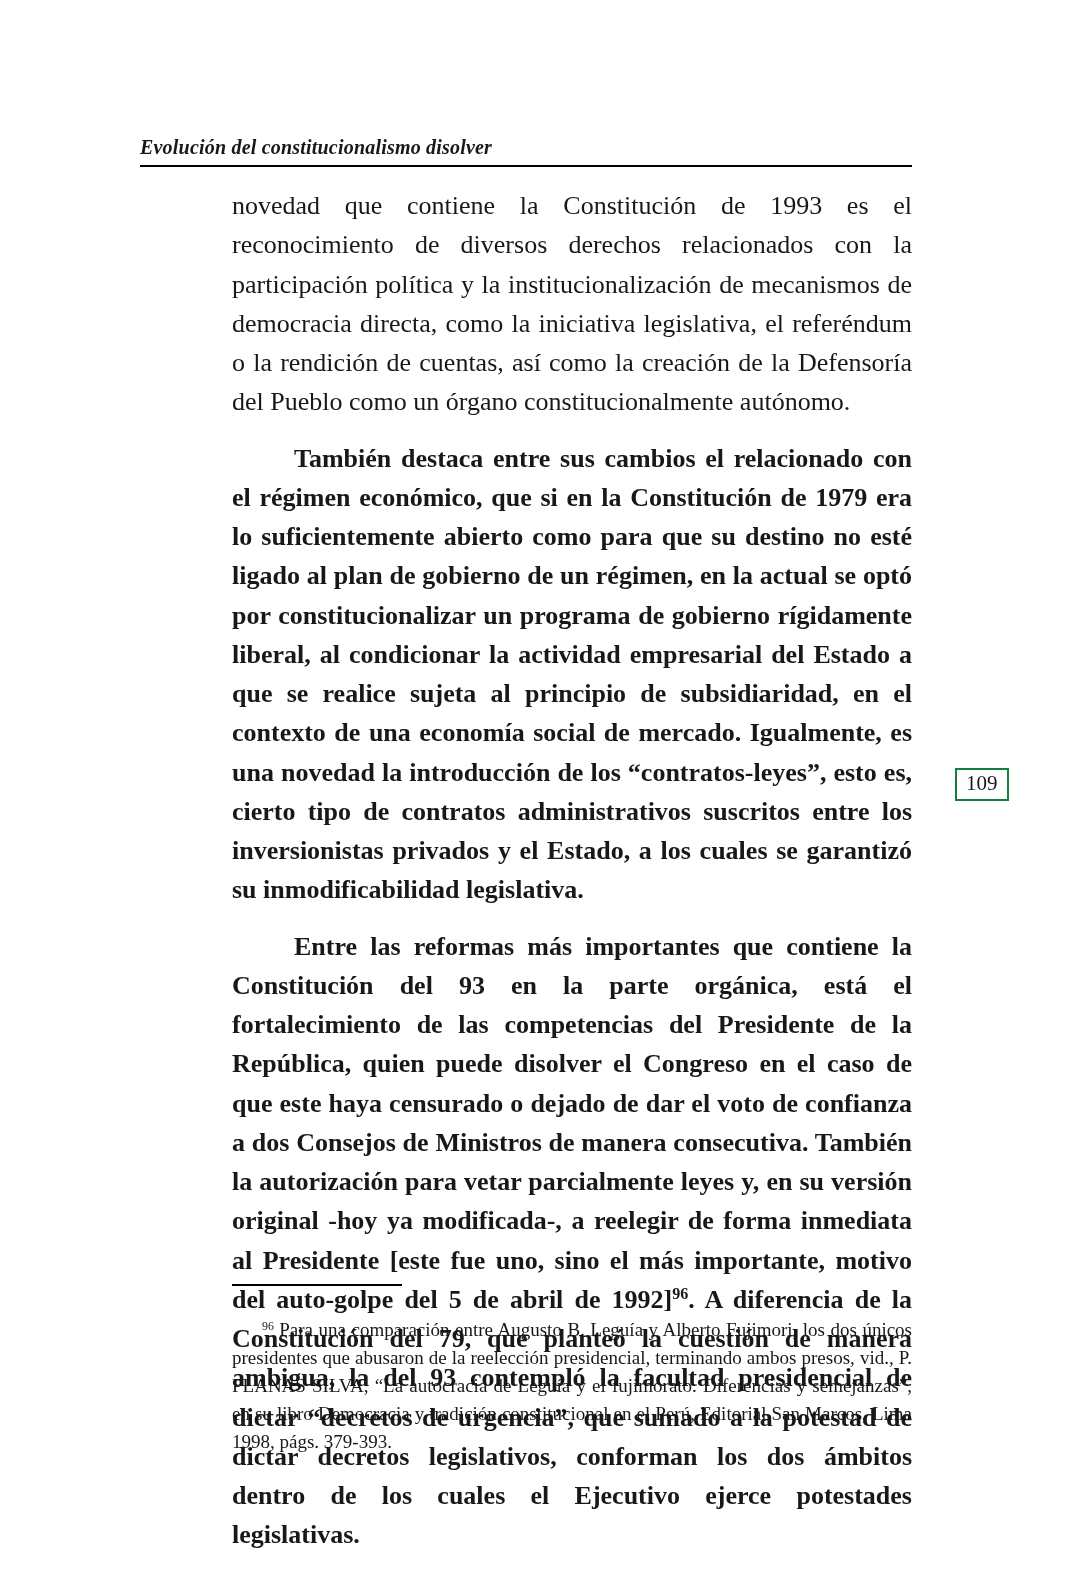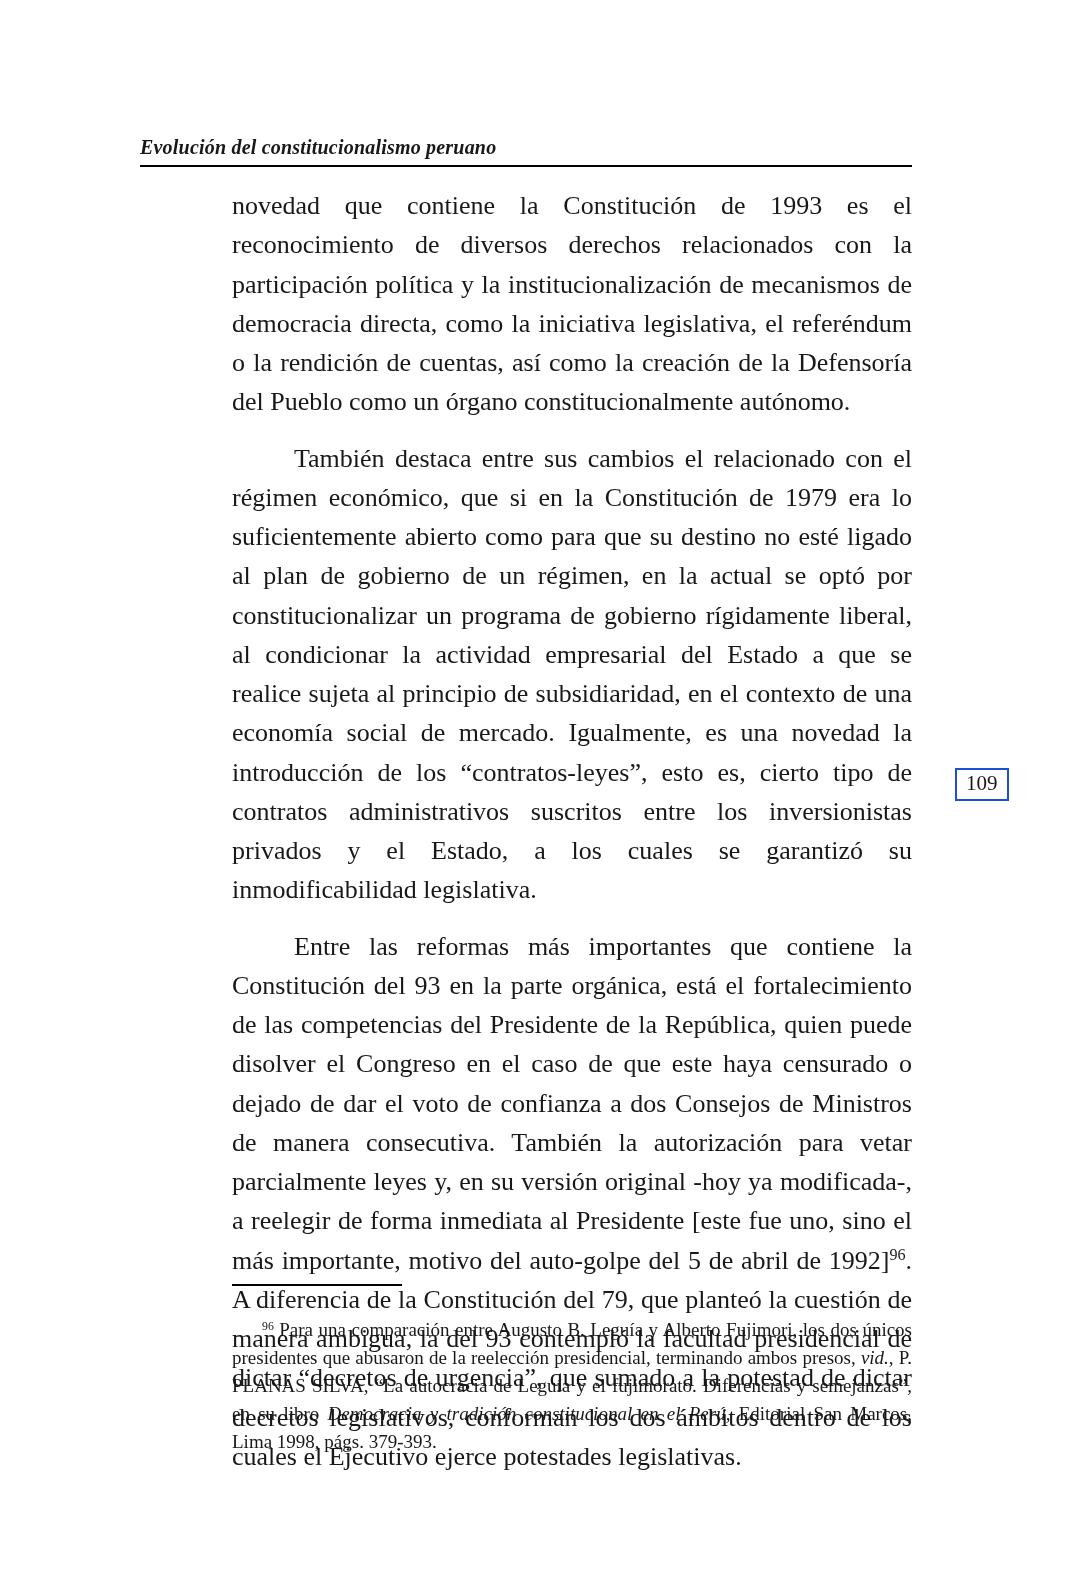--- a/index.html
+++ b/index.html
@@ -41,26 +41,27 @@
     width: 680px;
     font-size: 26px;
     line-height: 1.51;
     text-align: justify;
   }
   .body-text p {
     margin: 0 0 17px 0;
   }
   .body-text p.indent {
     text-indent: 62px;
+    font-weight: bold;
   }
   .page-number-box {
     position: absolute;
     left: 955px;
     top: 768px;
-    border: 2px solid #1d4ed8;
+    border: 2px solid #15803d;
     padding: 1px 9px 3px 9px;
     font-size: 21px;
     background: #fff;
   }
   .footnote-rule {
     position: absolute;
     left: 232px;
     top: 1284px;
     width: 170px;
     height: 2px;
@@ -77,29 +78,28 @@
     text-indent: 30px;
   }
   sup {
     font-size: 0.62em;
     line-height: 0;
     position: relative;
     top: -0.55em;
     vertical-align: baseline;
   }
   .seg-italic {
-    font-style: italic;
   }
 </style>
 </head>
 <body>
 
 <div class="page">
 
-  <div class="running-header">Evolución del constitucionalismo peruano</div>
+  <div class="running-header">Evolución del constitucionalismo disolver</div>
 
   <div class="header-rule"></div>
 
   <div class="body-text">
     <p><span>novedad que contiene la Constitución de 1993 es el reconocimiento de diversos derechos relacionados con la participación política y la institucionalización de mecanismos de democracia directa, como la iniciativa legislativa, el referéndum o la rendición de cuentas, así como la creación de la Defensoría del Pueblo como un órgano constitucionalmente autónomo.</span></p>
     <p class="indent"><span>También destaca entre sus cambios el relacionado con el régimen económico, que si en la Constitución de 1979 era lo suficientemente abierto como para que su destino no esté ligado al plan de gobierno de un régimen, en la actual se optó por constitucionalizar un programa de gobierno rígidamente liberal, al condicionar la actividad empresarial del Estado a que se realice sujeta al principio de subsidiaridad, en el contexto de una economía social de mercado. Igualmente, es una novedad la introducción de los “contratos-leyes”, esto es, cierto tipo de contratos administrativos suscritos entre los inversionistas privados y el Estado, a los cuales se garantizó su inmodificabilidad legislativa.</span></p>
     <p class="indent"><span>Entre las reformas más importantes que contiene la Constitución del 93 en la parte orgánica, está el fortalecimiento de las competencias del Presidente de la República, quien puede disolver el Congreso en el caso de que este haya censurado o dejado de dar el voto de confianza a dos Consejos de Ministros de manera consecutiva. También la autorización para vetar parcialmente leyes y, en su versión original -hoy ya modificada-, a reelegir de forma inmediata al Presidente [este fue uno, sino el más importante, motivo del auto-golpe del 5 de abril de 1992]</span><sup>96</sup><span>. A diferencia de la Constitución del 79, que planteó la cuestión de manera ambigua, la del 93 contempló la facultad presidencial de dictar “decretos de urgencia”, que sumado a la potestad de dictar decretos legislativos, conforman los dos ámbitos dentro de los cuales el Ejecutivo ejerce potestades legislativas.</span></p>
   </div>
 
   <div class="page-number-box">

